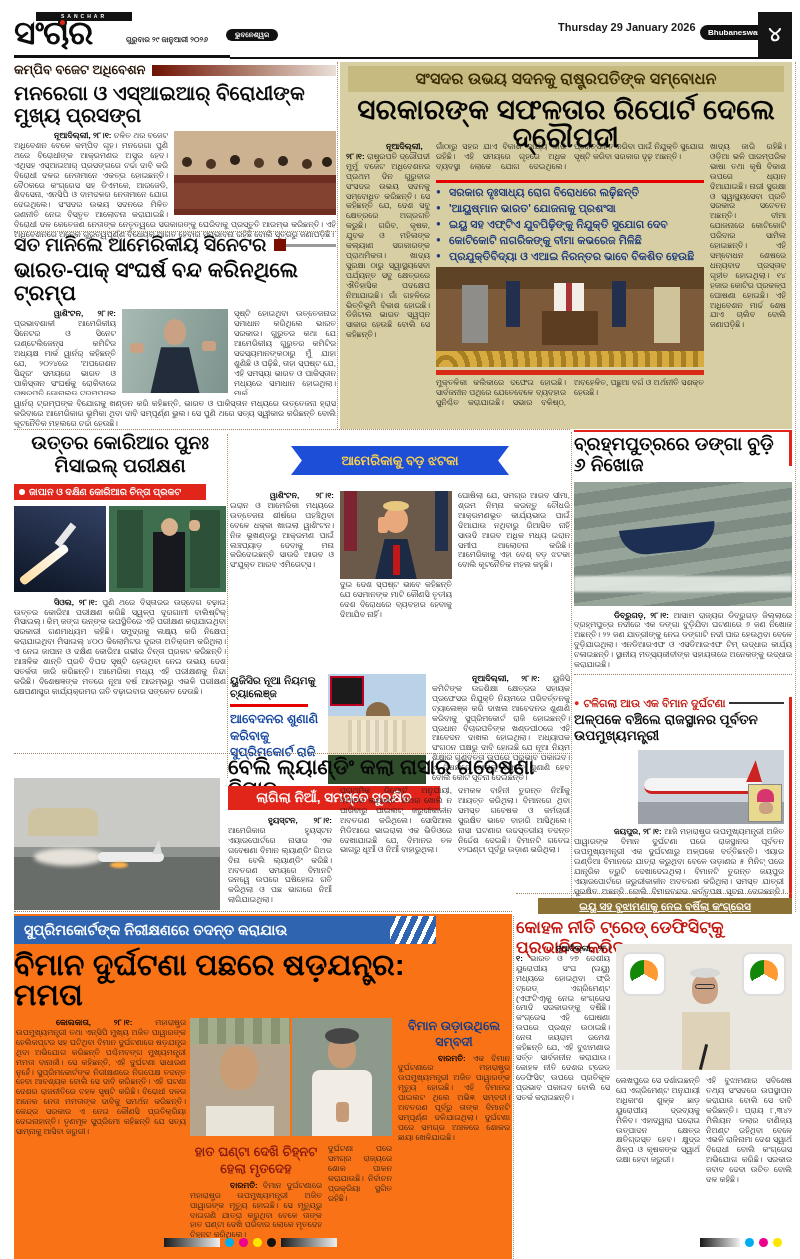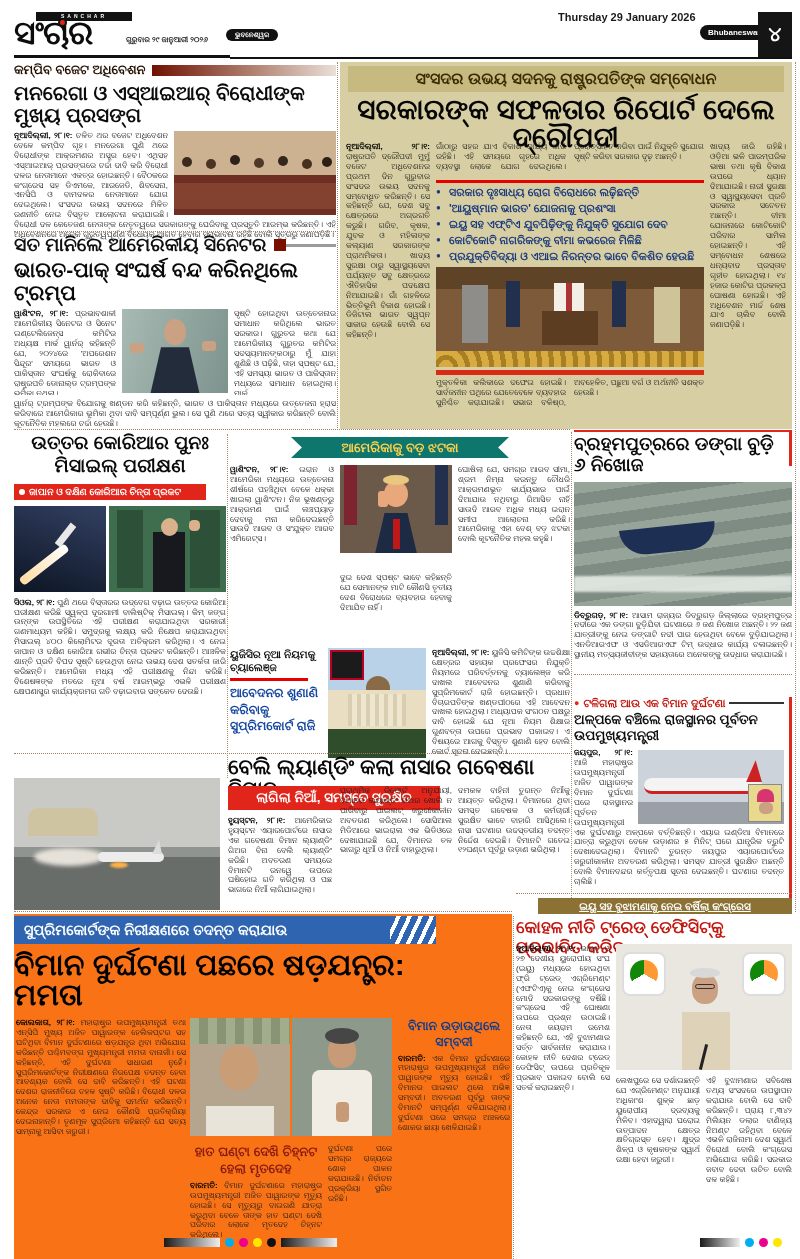--- a/index.html
+++ b/index.html
@@ -1,38 +1,38 @@
 <!DOCTYPE html>
 <html><head>
 <meta charset="utf-8">
 <style>
   html,body{margin:0;padding:0;background:#e9e9e9;}
   *{box-sizing:border-box;margin:0;padding:0;}
   #page{position:relative;width:800px;height:1259px;background:#fff;margin:0 auto;
         font-family:"Liberation Sans","DejaVu Sans",sans-serif;color:#111;overflow:hidden;}
   .abs{position:absolute;}
   .body-txt{font-size:8px;line-height:1.24;text-align:justify;color:#1c1c1c;overflow:hidden;}
-  .dl{font-weight:bold;color:#000;}
+  .dl{font-weight:bold;color:#000;margin-left:40px;}
   .ph{position:relative;overflow:hidden;background:#999;}
   .dotv{border-left:1px dotted #a98f6f;width:0;}
   .doth{border-top:1px dotted #a08060;height:0;}
 
   
   .logo-strip{left:36px;top:12px;width:96px;height:9px;background:#121212;color:#fff;font-size:5px;
               letter-spacing:3px;text-align:center;line-height:9px;font-weight:bold;}
   .logo{left:14px;top:16px;font-size:33px;font-weight:900;color:#0c0c0c;letter-spacing:-1px;line-height:1;}
   .logo-dot{left:58px;top:18px;width:9px;height:9px;border-radius:50%;background:#e1251b;border:2px solid #111;}
   .logo-rule{left:14px;top:55px;width:216px;height:3px;background:#111;}
   .m-date{left:126px;top:35px;font-size:7.5px;font-weight:bold;color:#222;white-space:nowrap;}
   .m-city{left:226px;top:29px;background:#111;color:#fff;font-size:7px;font-weight:bold;
           padding:2px 9px;border-radius:9px;white-space:nowrap;}
   .banner{left:304px;top:13px;width:192px;height:42px;background:#e1251b;
           clip-path:polygon(7% 0,100% 0,93% 100%,0 100%);
           display:flex;align-items:center;justify-content:center;color:#fff;font-weight:900;font-size:21px;}
-  .e-date{left:558px;top:11px;font-size:11px;font-weight:bold;color:#1a1a1a;white-space:nowrap;}
+  .e-date{left:558px;top:21px;font-size:11px;font-weight:bold;color:#1a1a1a;white-space:nowrap;}
   .e-city{left:700px;top:25px;background:#111;color:#fff;font-size:8px;font-weight:bold;
           padding:3px 8px;border-radius:9px;white-space:nowrap;}
   .pageno{left:758px;top:12px;width:34px;height:45px;background:#151515;color:#fff;
           display:flex;align-items:center;justify-content:center;font-size:20px;font-weight:bold;}
   .head-rule{left:230px;top:57px;width:562px;height:2px;background:#111;}
 
   
   .artA{left:14px;top:62px;width:322px;height:168px;}
   .kickrow{display:flex;align-items:center;}
   .artA .ktxt{font-size:13px;font-weight:800;color:#241000;white-space:nowrap;}
@@ -102,27 +102,27 @@
   .ph-kim{flex:1;background:#3f6e4e;}
   .ph-kim .door{position:absolute;left:8px;top:4px;width:26px;height:78px;background:#2c5038;}
   .ph-kim .door2{position:absolute;right:6px;top:4px;width:30px;height:78px;background:#2c5038;}
   .ph-kim .fig{position:absolute;left:44px;top:26px;width:32px;height:60px;background:#17191f;}
   .ph-kim .face{position:absolute;left:52px;top:12px;width:17px;height:18px;border-radius:50%;background:#d9b28d;}
   .ph-kim .hand{position:absolute;left:80px;top:14px;width:11px;height:11px;border-radius:40%;background:#d9b28d;}
   .nk-body{margin-top:6px;height:178px;}
 
   
   .artSA{left:230px;top:430px;width:340px;height:348px;}
-  .sa-ribbon{margin:7px auto;width:218px;height:21px;background:#0f766e;
+  .sa-ribbon{margin:16px auto;width:218px;height:29px;background:#1d4ed8;
              clip-path:polygon(0 0,100% 0,95% 50%,100% 100%,0 100%,5% 50%);
              display:flex;align-items:center;justify-content:center;color:#ffd24a;font-size:13px;font-weight:800;}
   .sa-head{margin-top:3px;text-align:center;font-size:23px;font-weight:900;line-height:1.05;color:#060606;}
   .sa-cols{display:flex;gap:6px;margin-top:5px;height:176px;}
   .sa-cl{flex:0 0 104px;}
-  .sa-cm{flex:0 0 112px;display:flex;flex-direction:column;gap:20px;}
+  .sa-cm{flex:0 0 112px;display:flex;flex-direction:column;gap:1px;font-family:Liberation Serif, serif;}
   .ph-trump{width:112px;height:88px;background:#6b5a4a;}
   .ph-trump .flagL{position:absolute;left:4px;top:0;width:13px;height:60px;background:#7e2330;}
   .ph-trump .flagR{position:absolute;right:4px;top:0;width:13px;height:60px;background:#23304d;}
   .ph-trump .suit{position:absolute;left:30px;bottom:0;width:52px;height:40px;background:#1d2a44;clip-path:polygon(10% 100%,28% 0,72% 0,90% 100%);}
   .ph-trump .tie{position:absolute;left:53px;bottom:4px;width:7px;height:30px;background:#c01818;}
   .ph-trump .face{position:absolute;left:44px;top:16px;width:24px;height:26px;border-radius:50%;background:#e8a87c;}
   .ph-trump .hair{position:absolute;left:43px;top:10px;width:26px;height:10px;border-radius:50%;background:#e8c87f;}
   .ph-trump .hand{position:absolute;left:38px;top:26px;width:10px;height:16px;background:#e8a87c;border-radius:3px;}
   .sa-cm .sub{flex:1;}
   .sa-cr{flex:1;}

